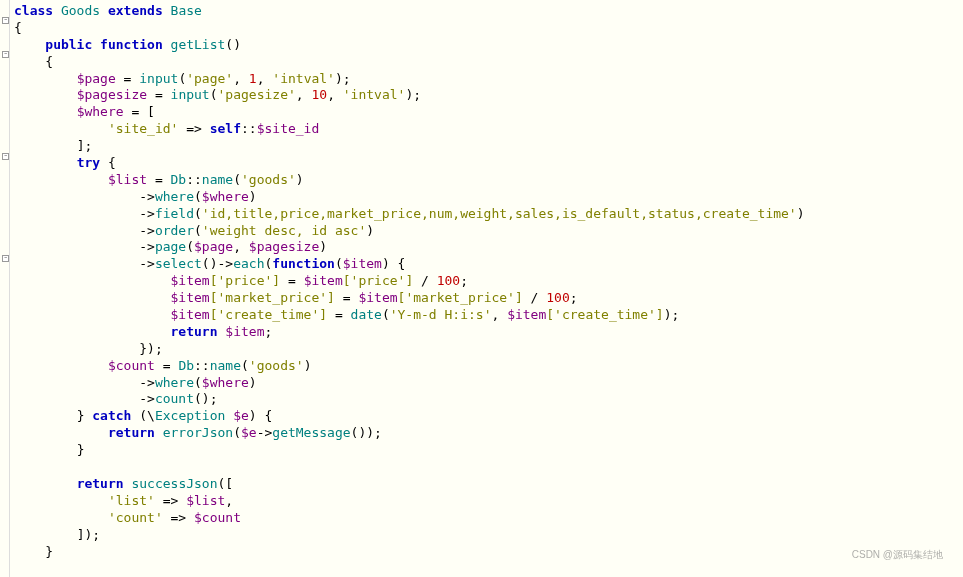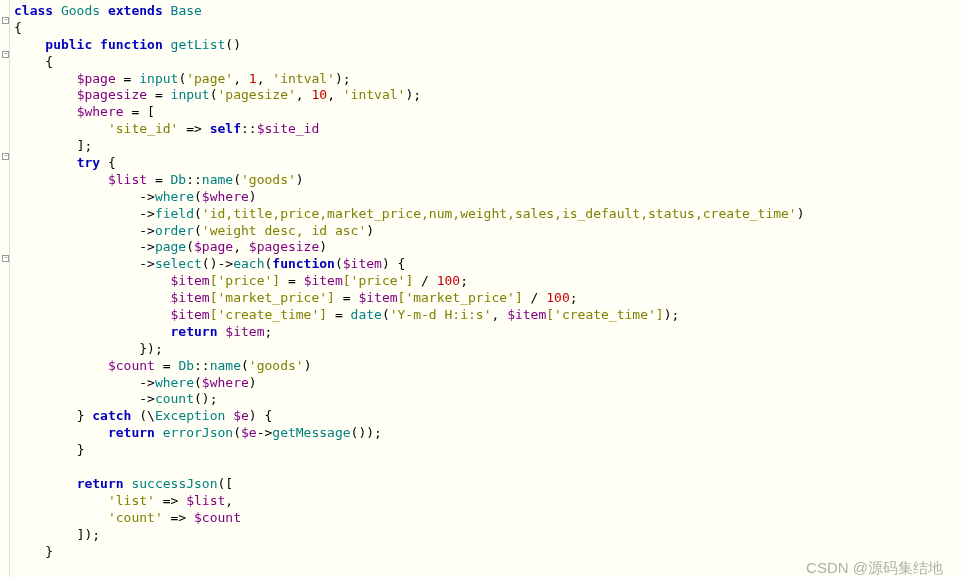--- a/index.html
+++ b/index.html
@@ -40,24 +40,24 @@
   }
   .kw { color: #0000c0; font-weight: bold; }
   .cls { color: #008080; }
   .fn { color: #008080; }
   .var { color: #800080; }
   .str { color: #808000; }
   .num { color: #c00000; }
   .watermark {
     position: absolute;
     right: 20px;
-    bottom: 0;
+    bottom: 16px;
     color: rgba(120,120,120,0.6);
     font-family: Arial, sans-serif;
-    font-size: 15px;
+    font-size: 10px;
   }
 </style>
 </head>
 <body>
 
 <div class="gutter">
   <div class="fold" style="top:17px">-</div>
   <div class="fold" style="top:51px">-</div>
   <div class="fold" style="top:153px">-</div>
   <div class="fold" style="top:255px">-</div>

